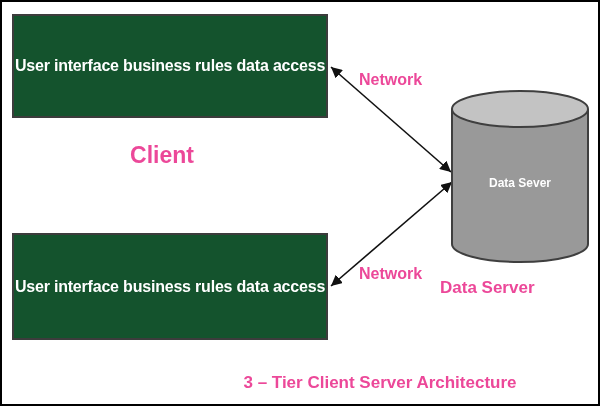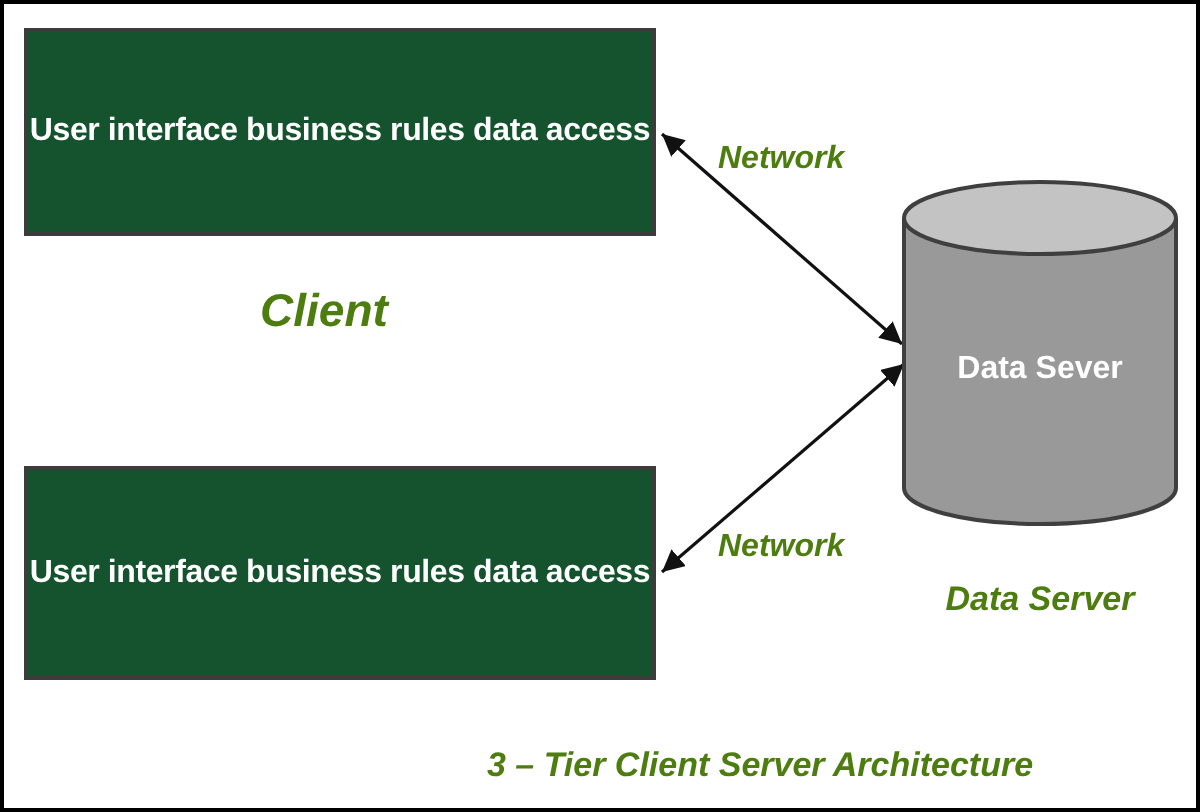--- a/index.html
+++ b/index.html
@@ -36,44 +36,42 @@
   .client-box .box-text {
     color: #ffffff;
     font-weight: bold;
     font-size: 16px;
     letter-spacing: -0.2px;
     white-space: nowrap;
   }
   .lbl {
     position: absolute;
     font-weight: bold;
-    color: #4d7c0f;
-    font-style: italic;
+    color: #ec4899;
   }
   .client-caption {
     left: 10px; top: 140px; width: 300px;
     text-align: center;
     font-size: 23px;
   }
   .network-label { font-size: 16px; }
   .network-label-1 { left: 357px; top: 69px; }
   .network-label-2 { left: 357px; top: 263px; }
   .cylinder-label {
     position: absolute;
     left: 450px; top: 174px; width: 136px;
     text-align: center;
     color: #ffffff;
     font-weight: bold;
-    font-size: 16px;
+    font-size: 12px;
   }
   .server-caption {
     left: 438px; top: 276px; width: 160px;
-    text-align: center;
+    text-align: left;
     font-size: 17px;
-    margin-top: 12px;
   }
   .diagram-title {
     left: 188px; top: 371px; width: 380px;
     text-align: center;
     font-size: 17px;
   }
 </style>
 </head>
 <body>
 

